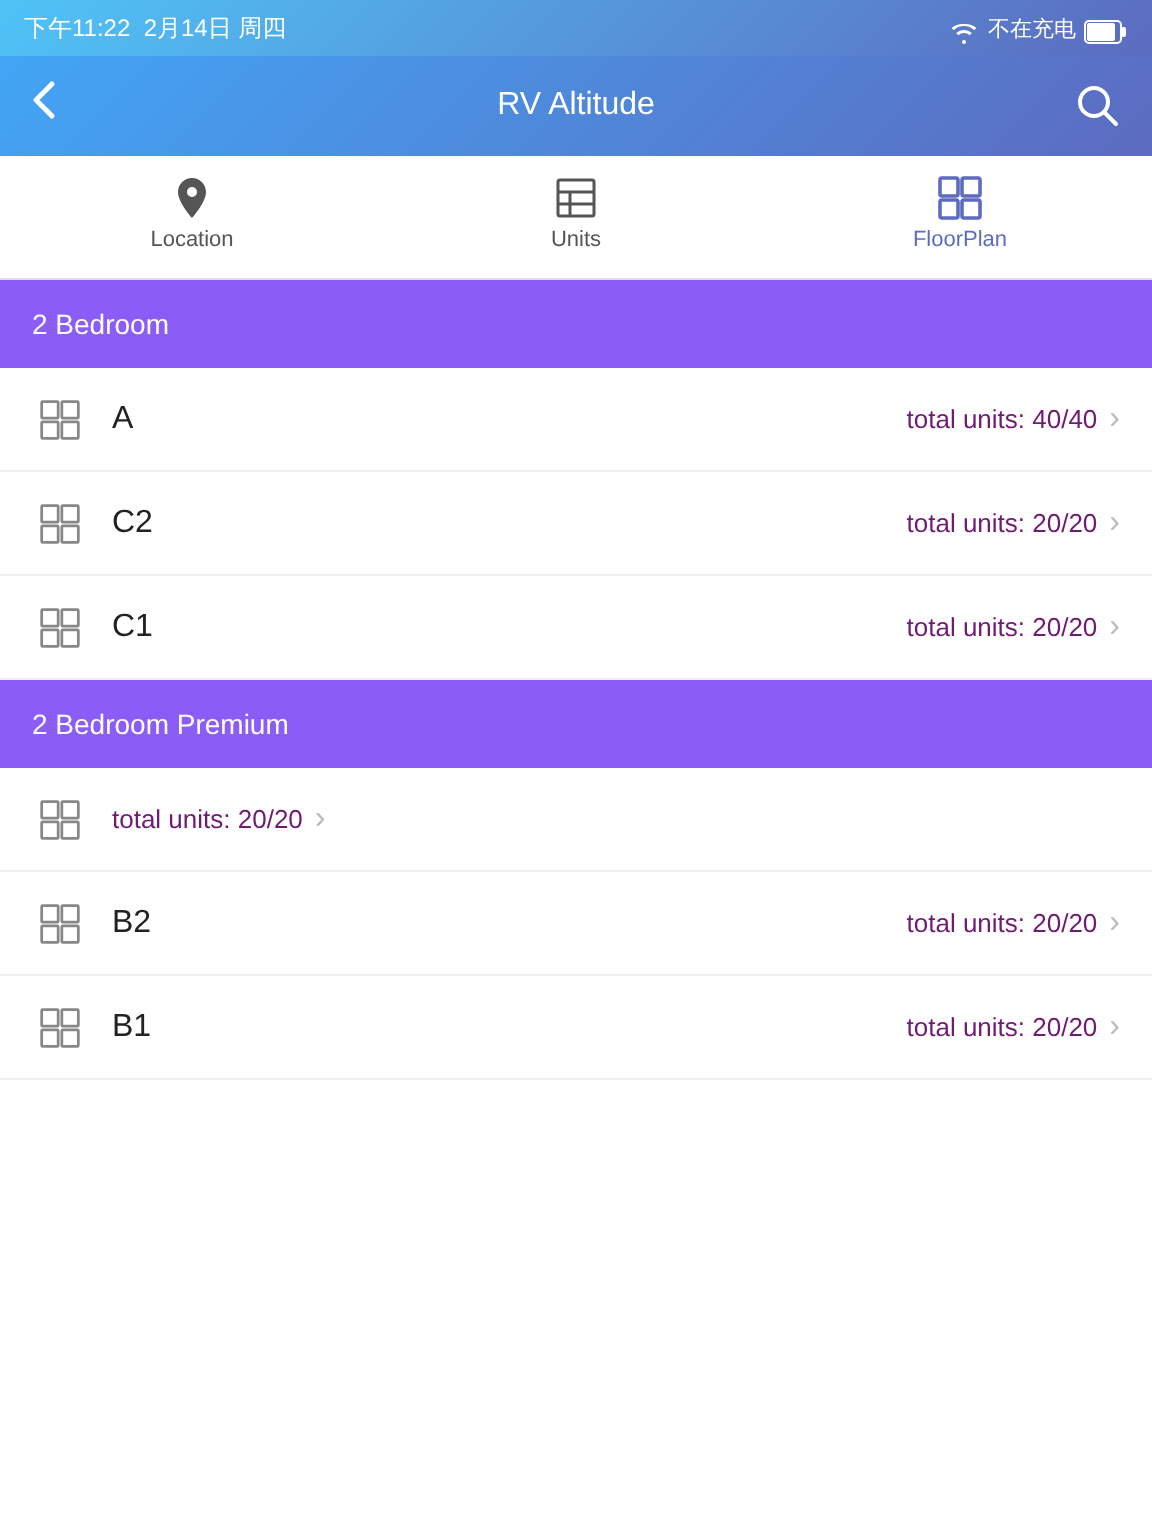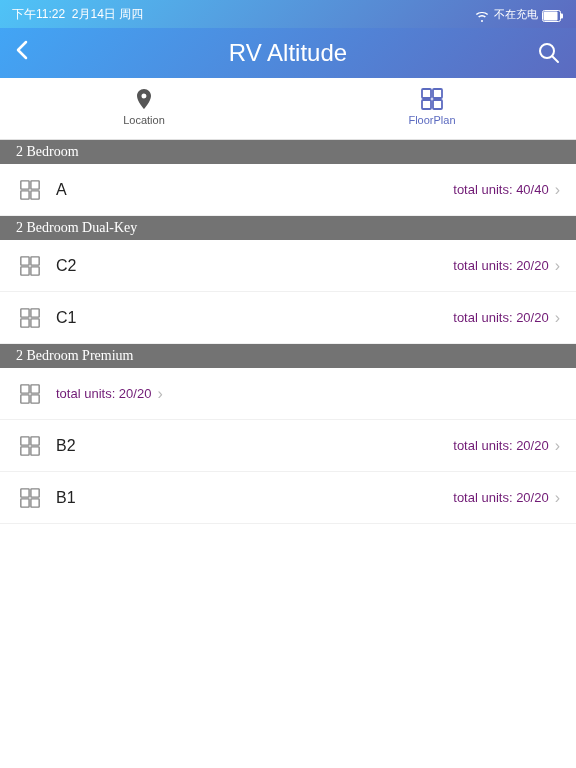--- a/index.html
+++ b/index.html
@@ -36,21 +36,21 @@
       padding: 0 16px;
       color: #fff;
     }
     .header-back {
       width: 30px;
       font-size: 22px;
       color: #fff;
       cursor: pointer;
     }
     .header-title {
-      font-size: 24px;
+      font-size: 16px;
       font-weight: 500;
       color: #fff;
     }
     .header-search {
       width: 30px;
       display: flex;
       justify-content: flex-end;
       cursor: pointer;
     }
 
@@ -76,26 +76,25 @@
     .tab-item.active .tab-label { color: #5C6BC0; }
 
     
     .content {
       overflow-y: auto;
       height: calc(768px - 28px - 50px - 62px);
     }
 
     
     .section-header {
-      background: #737373;
-      padding: 4px 16px;
+      background: #8b5cf6;
+      padding: 14px 16px;
       font-size: 14px;
       font-weight: 500;
       color: #fff;
-      font-family: Liberation Serif, serif;
     }
 
     
     .list-item {
       display: flex;
       align-items: center;
       padding: 0 16px;
       height: 52px;
       border-bottom: 1px solid #f0f0f0;
       background: #fff;
@@ -161,20 +160,29 @@
     </svg>
   </div>
 </div>
 
 <div class="tab-bar">
   <div class="tab-item">
     <svg class="icon-svg" viewBox="0 0 24 24">
       <path d="M12 2C8.13 2 5 5.13 5 9c0 5.25 7 13 7 13s7-7.75 7-13c0-3.87-3.13-7-7-7zm0 9.5a2.5 2.5 0 1 1 0-5 2.5 2.5 0 0 1 0 5z" fill="#555"></path>
     </svg>
     <span class="tab-label">Location</span>
+  </div>
+  <div class="tab-item">
+    <svg class="icon-svg" viewBox="0 0 24 24">
+      <rect x="3" y="3" width="18" height="18" rx="1" stroke="#555" stroke-width="1.5" fill="none"></rect>
+      <line x1="3" y1="9" x2="21" y2="9" stroke="#555" stroke-width="1.5"></line>
+      <line x1="3" y1="15" x2="21" y2="15" stroke="#555" stroke-width="1.5"></line>
+      <line x1="9" y1="9" x2="9" y2="21" stroke="#555" stroke-width="1.5"></line>
+    </svg>
+    <span class="tab-label">Units</span>
   </div>
   <div class="tab-item active">
     <svg class="icon-svg" viewBox="0 0 24 24">
       <rect x="2" y="2" width="9" height="9" rx="1" stroke="#5C6BC0" stroke-width="1.8" fill="none"></rect>
       <rect x="13" y="2" width="9" height="9" rx="1" stroke="#5C6BC0" stroke-width="1.8" fill="none"></rect>
       <rect x="2" y="13" width="9" height="9" rx="1" stroke="#5C6BC0" stroke-width="1.8" fill="none"></rect>
       <rect x="13" y="13" width="9" height="9" rx="1" stroke="#5C6BC0" stroke-width="1.8" fill="none"></rect>
     </svg>
     <span class="tab-label" style="color:#5C6BC0;">FloorPlan</span>
   </div>
@@ -188,21 +196,20 @@
           <rect x="2" y="2" width="9" height="9" rx="0.5" stroke="#888" stroke-width="1.5" fill="none"></rect>
           <rect x="13" y="2" width="9" height="9" rx="0.5" stroke="#888" stroke-width="1.5" fill="none"></rect>
           <rect x="2" y="13" width="9" height="9" rx="0.5" stroke="#888" stroke-width="1.5" fill="none"></rect>
           <rect x="13" y="13" width="9" height="9" rx="0.5" stroke="#888" stroke-width="1.5" fill="none"></rect>
         </svg>
       </div>
       <span class="list-item-name">A</span>
       <span class="list-item-units">total units: 40/40</span>
       <span class="list-item-chevron">›</span>
     </div>
-    <div class="section-header">2 Bedroom Dual-Key</div>
     <div class="list-item">
       <div class="list-item-icon">
         <svg width="22" height="22" viewBox="0 0 24 24">
           <rect x="2" y="2" width="9" height="9" rx="0.5" stroke="#888" stroke-width="1.5" fill="none"></rect>
           <rect x="13" y="2" width="9" height="9" rx="0.5" stroke="#888" stroke-width="1.5" fill="none"></rect>
           <rect x="2" y="13" width="9" height="9" rx="0.5" stroke="#888" stroke-width="1.5" fill="none"></rect>
           <rect x="13" y="13" width="9" height="9" rx="0.5" stroke="#888" stroke-width="1.5" fill="none"></rect>
         </svg>
       </div>
       <span class="list-item-name">C2</span>

